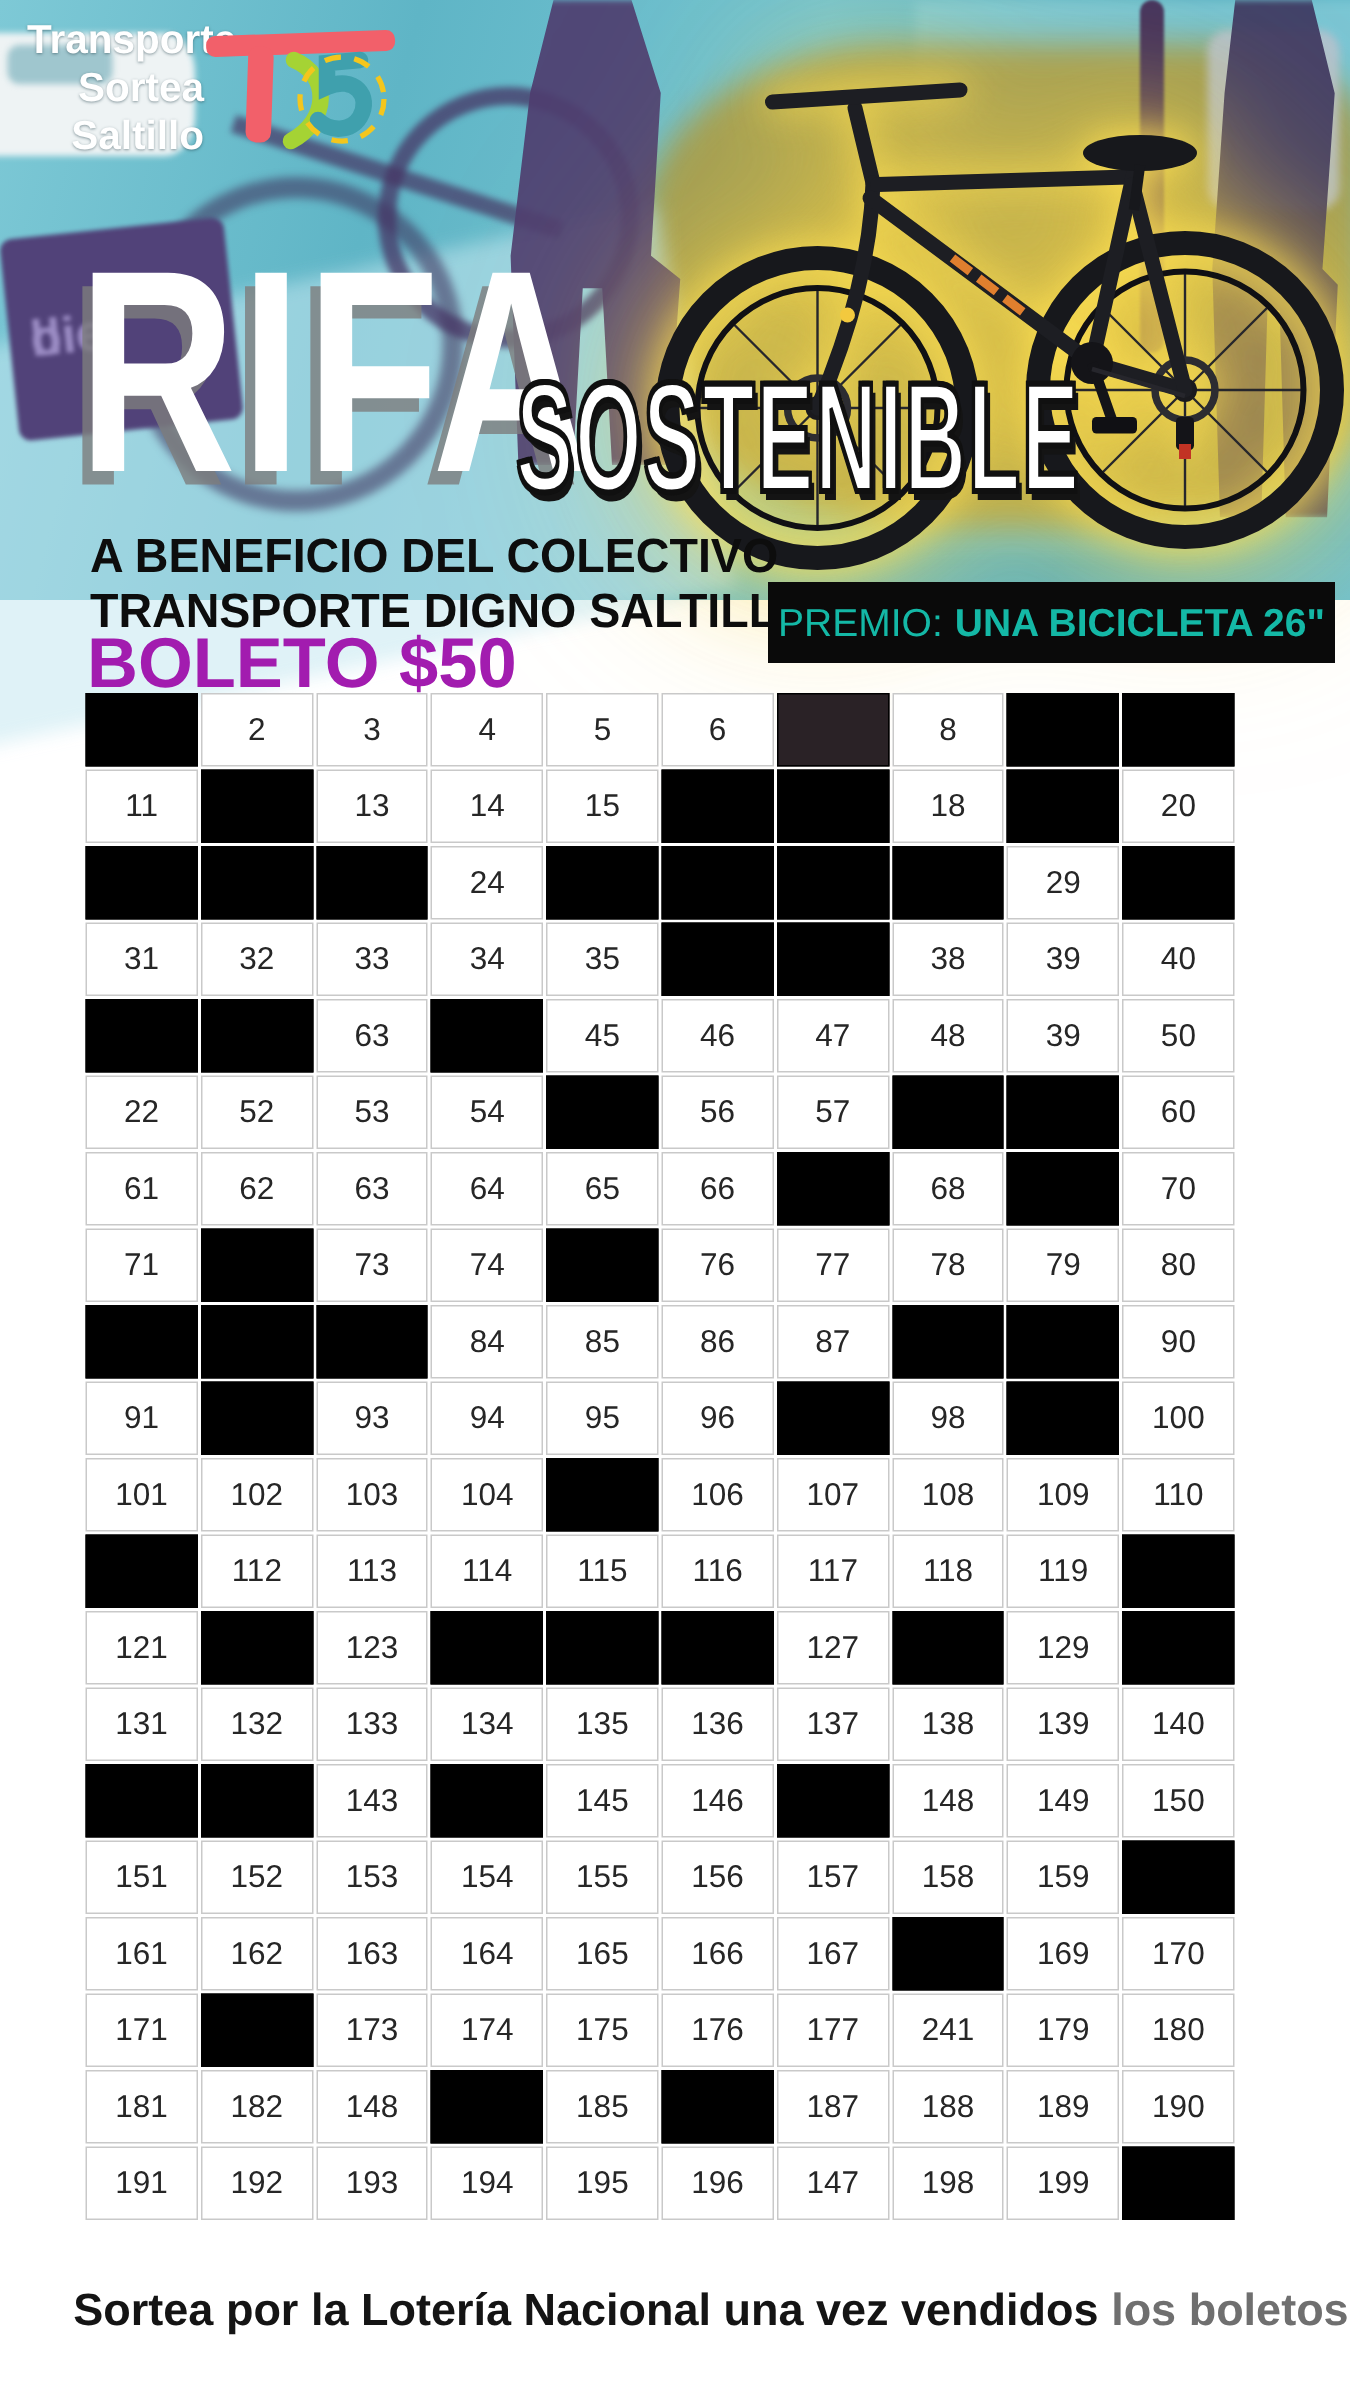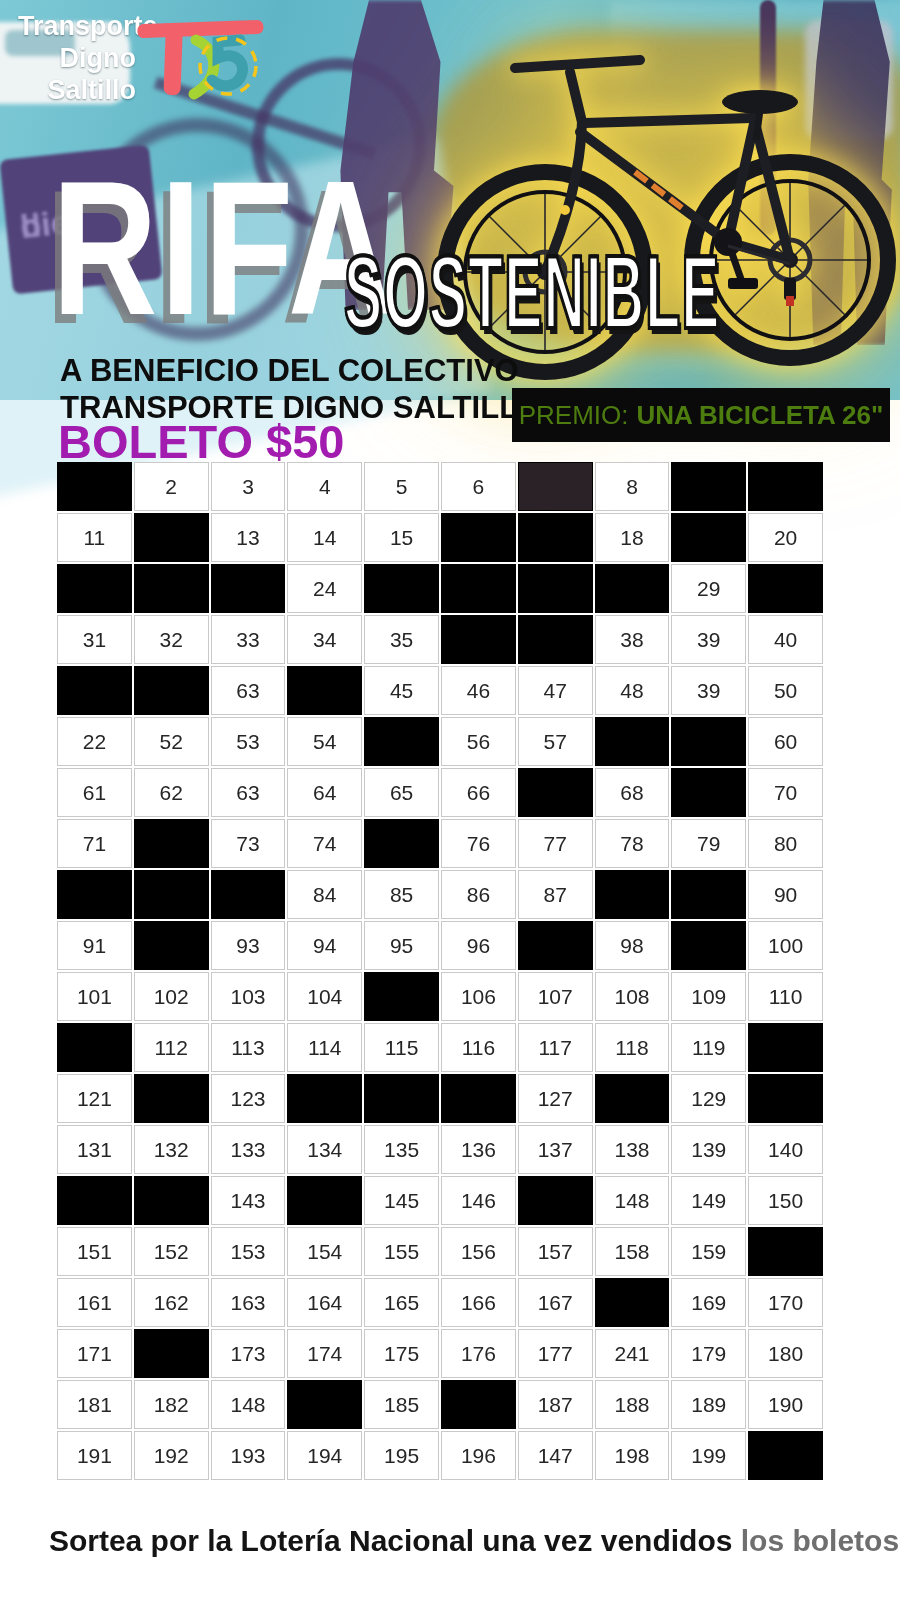--- a/index.html
+++ b/index.html
@@ -55,21 +55,21 @@
   .title-sost{position:absolute;left:344px;top:246px;font-size:104px;line-height:92px;font-weight:800;
     color:#ffffff;letter-spacing:2px;transform:scale(.55,1);transform-origin:left top;
     -webkit-text-stroke:4px #101010;
     text-shadow:5px 6px 0 #141414,-2px -2px 0 #141414,2px -2px 0 #141414,-2px 2px 0 #141414;}
 
   .benefit{position:absolute;left:60px;top:352px;font-weight:800;color:#0d0d0d;font-size:32px;
     line-height:37px;transform:scale(.97,1);transform-origin:left top;letter-spacing:0;}
   .ticket-price{position:absolute;left:58px;top:414px;font-weight:800;color:#a21caf;font-size:47px;}
 
   .prize-badge{position:absolute;left:512px;top:388px;width:378px;height:54px;background:#0a0a0a;
-    display:flex;align-items:center;justify-content:center;color:#4d7c0f;font-size:26px;white-space:nowrap;}
+    display:flex;align-items:center;justify-content:center;color:#14b8a6;font-size:26px;white-space:nowrap;}
   .prize-badge .lbl{font-weight:400;margin-right:8px;}
   .prize-badge .val{font-weight:700;}
 
   
   .grid{position:absolute;left:57px;top:462px;width:766px;display:grid;
     grid-template-columns:repeat(10,1fr);grid-auto-rows:49px;gap:2px;}
   .cell{background:#ffffff;border:1px solid #c9c9c9;box-sizing:border-box;display:flex;
     align-items:center;justify-content:center;font-size:21px;color:#262626;}
   .cell.sold{background:#000000;border-color:#000000;}
 
@@ -97,21 +97,21 @@
     <div class="ph-shirt2"></div>
     <div class="ph-person2"></div>
     <div class="ph-box">
       <span>dio</span>
       <span>bie</span>
     </div>
   </div>
 
   <div class="org-logo-text">
     <div>Transporte</div>
-    <div>Digno</div>
+    <div>Sortea</div>
     <div>Saltillo</div>
   </div>
   <svg class="tds-logo" width="130" height="98" viewBox="0 0 130 98">
     <g transform="rotate(-2 65 40)">
       <rect x="2" y="16" width="126" height="14" rx="6" fill="#f2606a"></rect>
       <rect x="28" y="24" width="17" height="64" rx="7" fill="#f2606a" transform="rotate(4 36 56)"></rect>
     </g>
     <path d="M60 34 C 84 44, 84 74, 58 88" fill="none" stroke="#a5d334" stroke-width="11" stroke-linecap="round"></path>
     <path d="M104 34 L82 36 L82 52 C 100 44, 112 58, 104 72 C 98 82, 84 82, 76 74" fill="none" stroke="#3fa0ad" stroke-width="11" stroke-linecap="round"></path>
     <circle cx="92" cy="60" r="28" fill="none" stroke="#f4c61d" stroke-width="3.5" stroke-dasharray="11 9"></circle>

